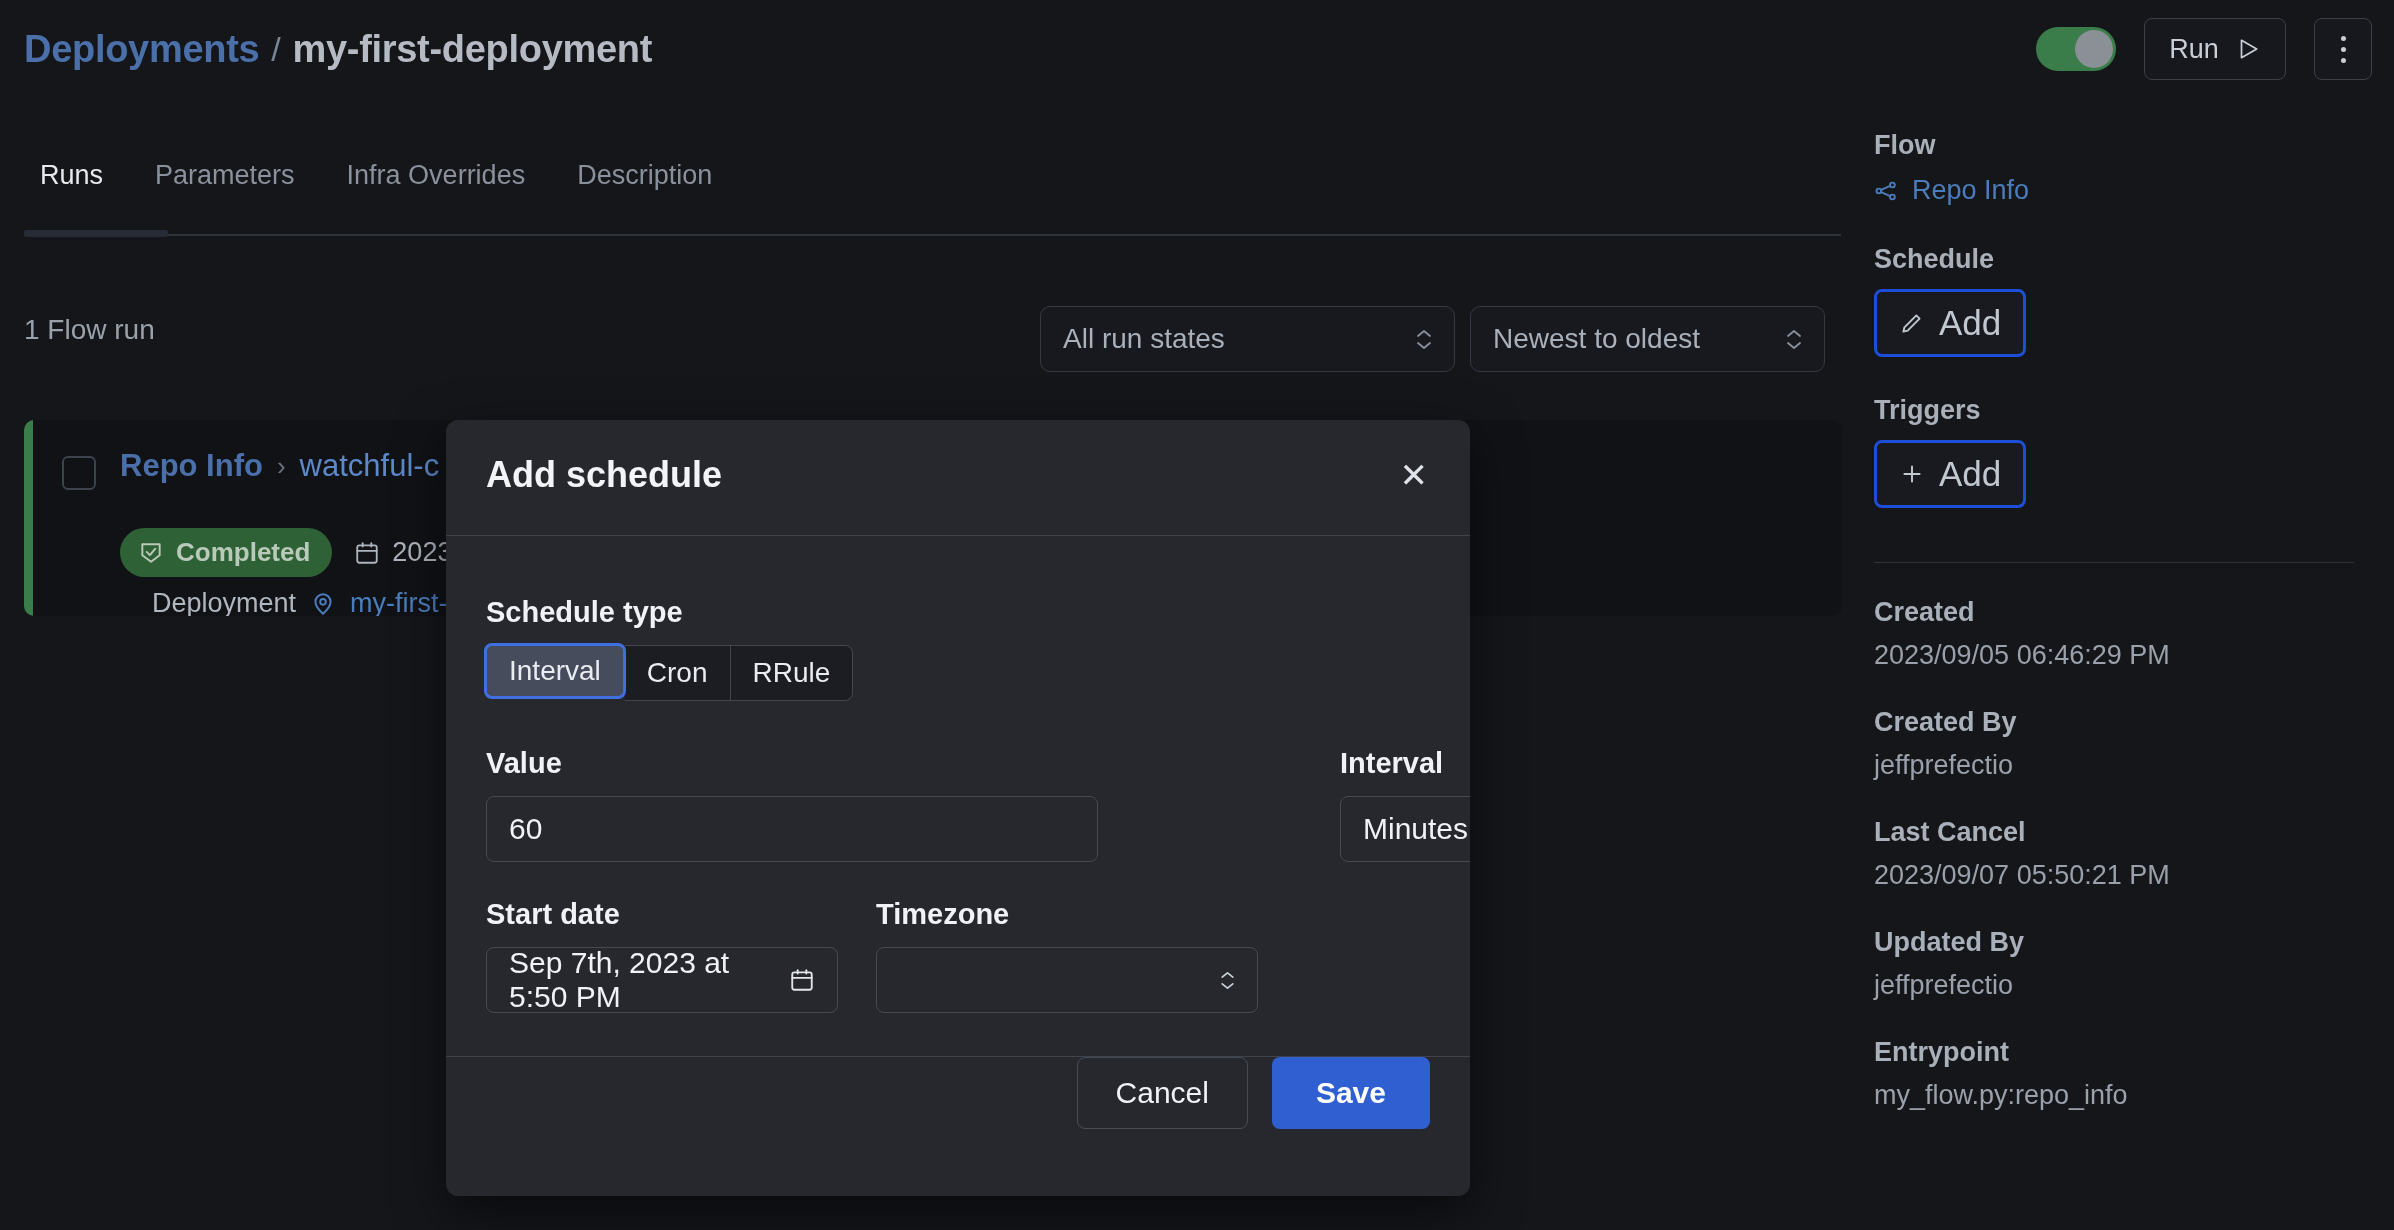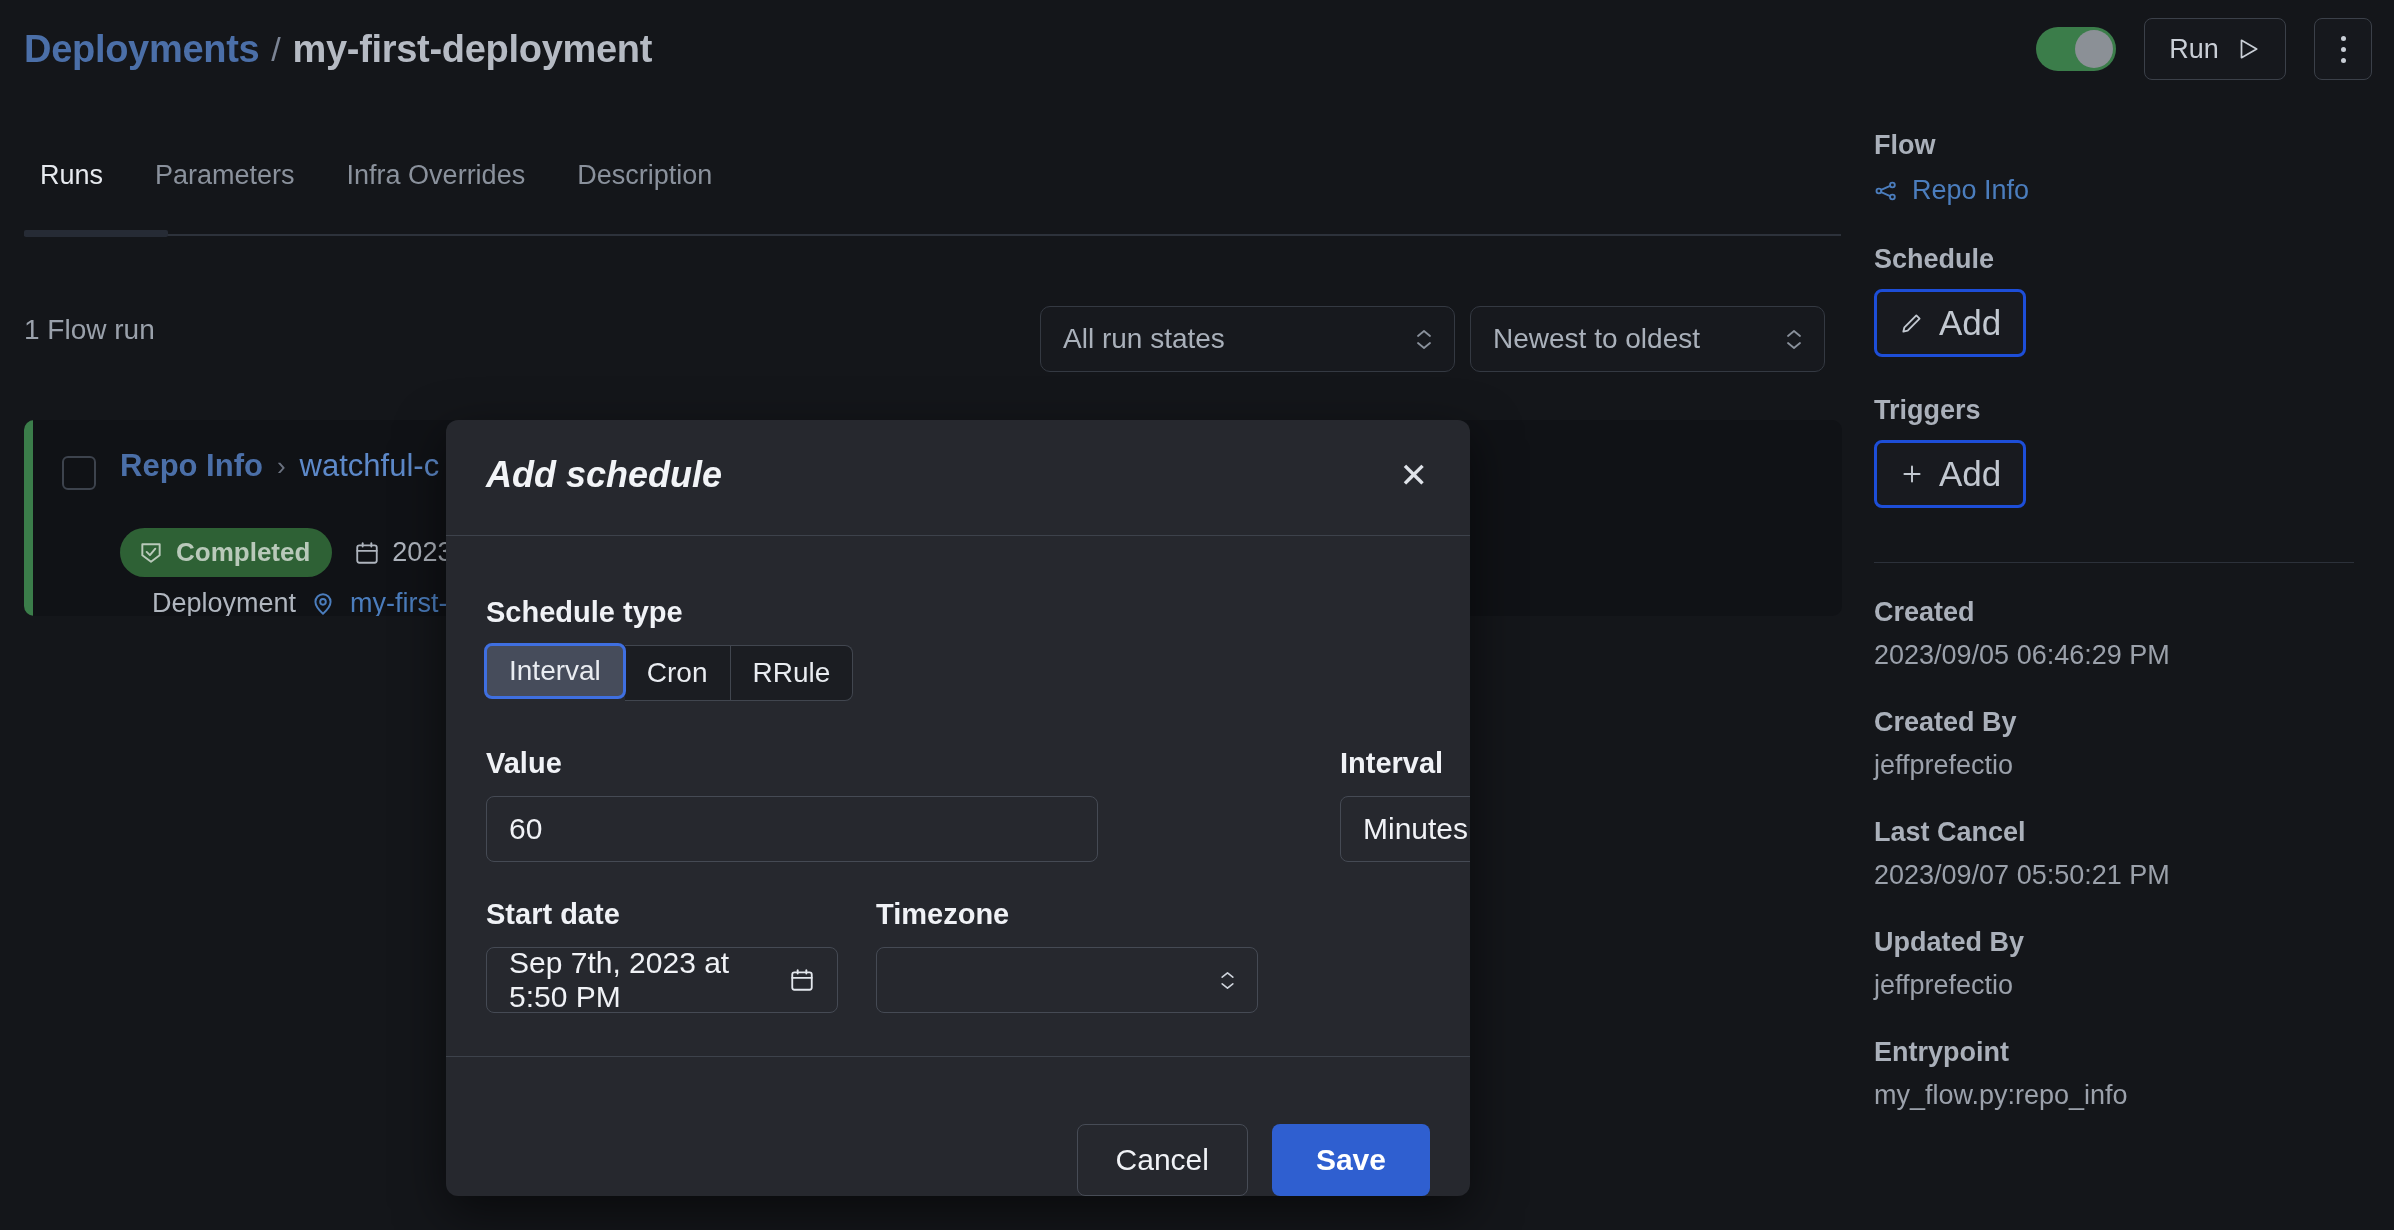--- a/index.html
+++ b/index.html
@@ -170,21 +170,21 @@
     width: 1024px; height: 776px;
     background: #26282e; border-radius: 12px;
     box-shadow: 0 16px 50px rgba(0,0,0,.55);
     display: flex; flex-direction: column; overflow: hidden;
   }
   .modal-head {
     height: 116px; display: flex; align-items: flex-start;
     justify-content: space-between; padding: 34px 42px 0 40px;
     border-bottom: 1px solid #3d424b; flex: none;
   }
-  .modal-title { font-size: 36px; font-weight: bold; color: #f2f4f7; font-style: italic; }
+  .modal-title { font-size: 36px; font-weight: bold; color: #f2f4f7; }
   .modal-close {
     font-size: 34px; color: #dfe3e9; cursor: pointer; line-height: 1;
     margin-top: 4px;
   }
   .modal-body { flex: 1; padding: 60px 40px 0 40px; }
   .field-label {
     font-size: 29px; font-weight: bold; color: #f0f2f6; margin-bottom: 16px;
   }
   .seg-group { display: flex; margin-bottom: 46px; }
   .seg {
@@ -206,21 +206,21 @@
     display: flex; align-items: center; padding: 0 22px;
   }
   .input-box.has-icon { justify-content: space-between; gap: 10px; }
   .col-value { width: 612px; }
   .col-interval { width: 200px; }
   .col-startdate { width: 352px; }
   .col-timezone { width: 382px; }
   .col { display: flex; flex-direction: column; }
   .modal-foot {
     height: 140px; flex: none; border-top: 1px solid #3d424b;
-    display: flex; align-items: flex-end; justify-content: flex-end;
+    display: flex; align-items: flex-start; justify-content: flex-end;
     gap: 24px; padding: 0 40px;
   }
   .btn-cancel {
     height: 72px; padding: 0 38px; border: 1px solid #474c56; border-radius: 8px;
     background: #26282e; color: #f0f2f6; font-size: 30px; cursor: pointer;
   }
   .btn-save {
     height: 72px; padding: 0 44px; border: none; border-radius: 8px;
     background: #2f5fd0; color: #ffffff; font-size: 30px; font-weight: bold;
     cursor: pointer;

